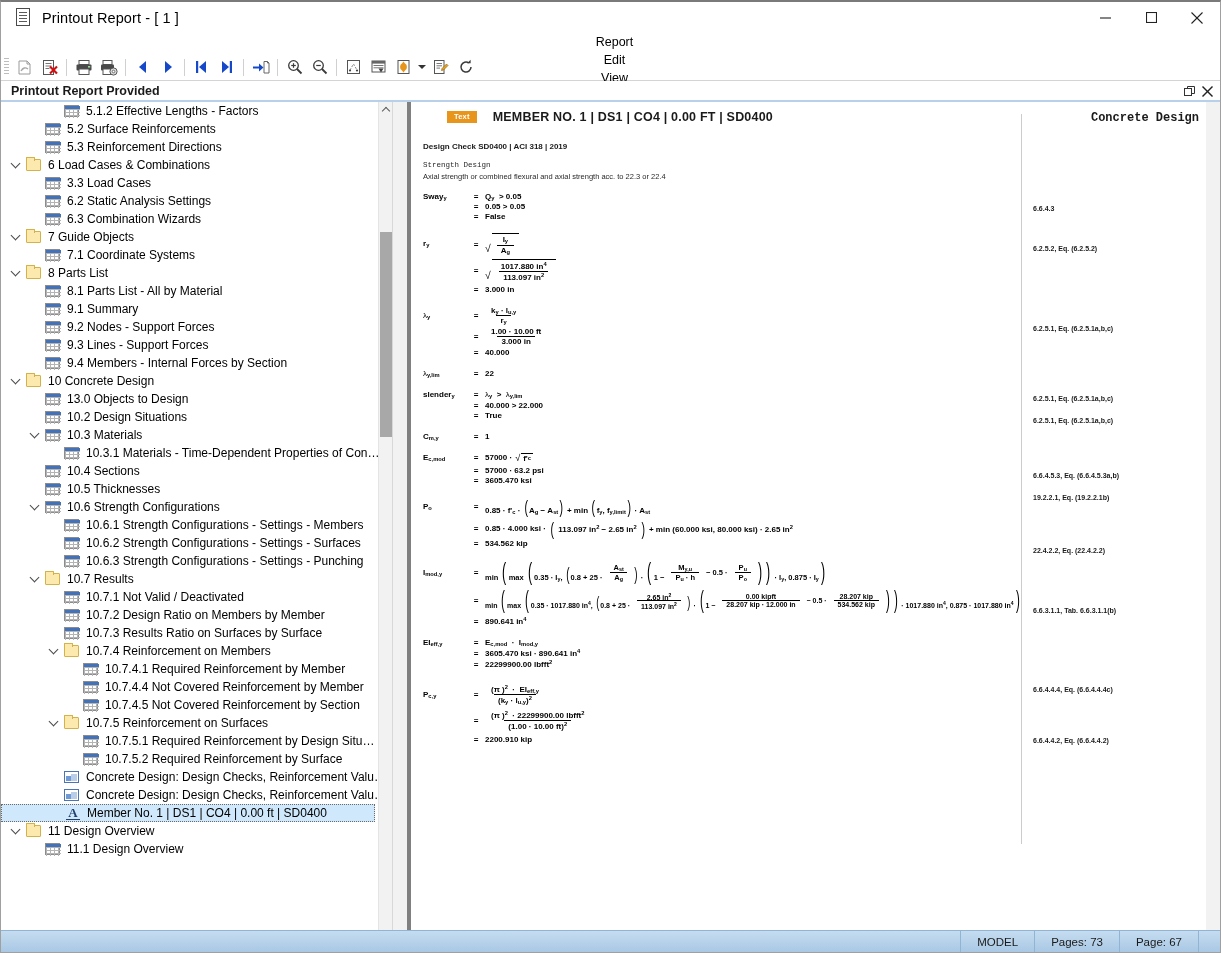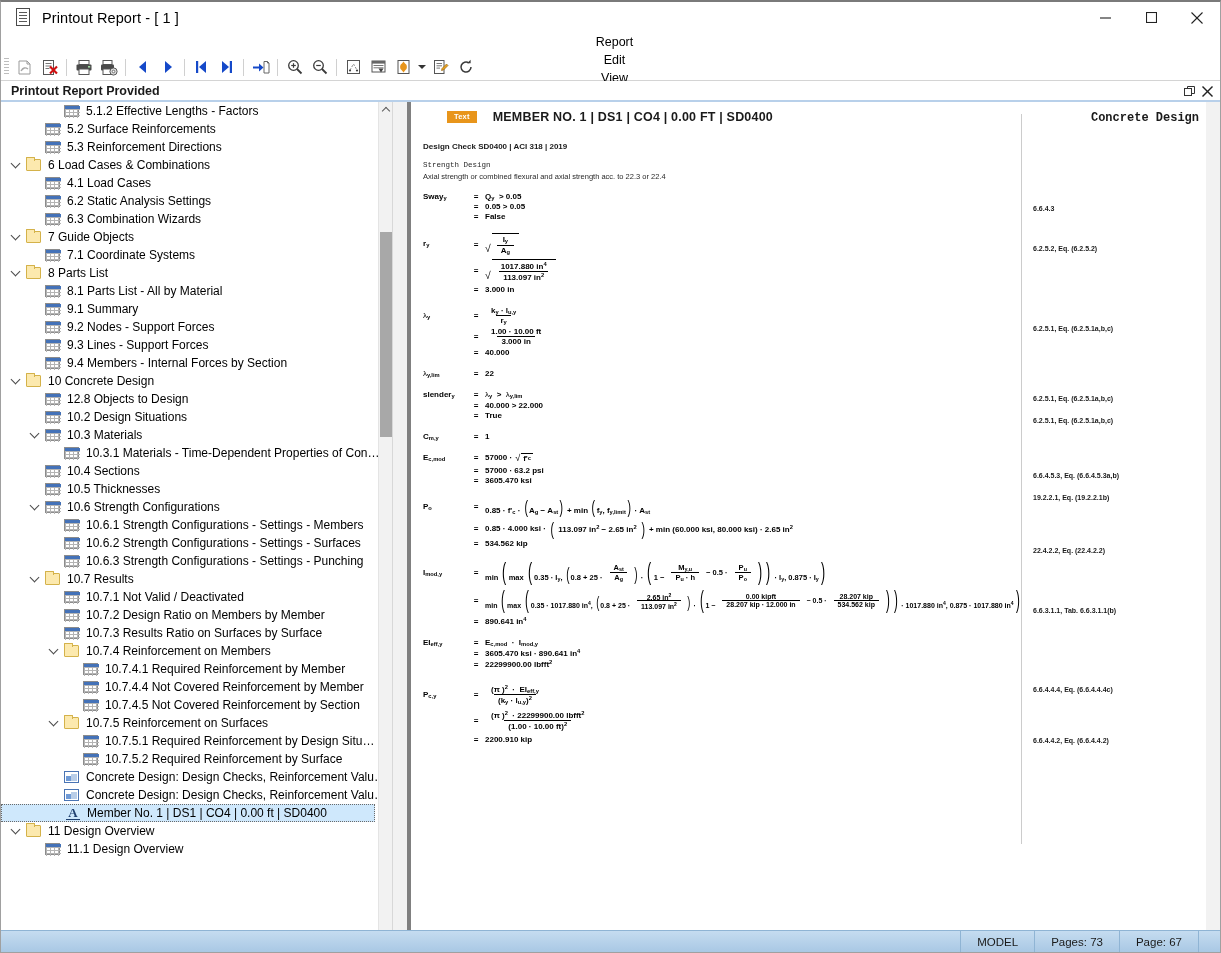--- a/index.html
+++ b/index.html
@@ -761,21 +761,21 @@
               <span class="ico-folder"></span>
             </span>
             <span class="tlabel">6 Load Cases &amp; Combinations</span>
           </div>
           <div class="trow">
             <span style="display:inline-block;width:24px;flex:0 0 auto;"></span>
             <span class="twist"></span>
             <span class="ticon">
               <span class="ico-table"></span>
             </span>
-            <span class="tlabel">4.1 Load Cases</span>
+            <span class="tlabel">3.3 Load Cases</span>
           </div>
           <div class="trow">
             <span style="display:inline-block;width:24px;flex:0 0 auto;"></span>
             <span class="twist"></span>
             <span class="ticon">
               <span class="ico-table"></span>
             </span>
             <span class="tlabel">6.2 Static Analysis Settings</span>
           </div>
           <div class="trow">
@@ -863,21 +863,21 @@
               <span class="ico-folder"></span>
             </span>
             <span class="tlabel">10 Concrete Design</span>
           </div>
           <div class="trow">
             <span style="display:inline-block;width:24px;flex:0 0 auto;"></span>
             <span class="twist"></span>
             <span class="ticon">
               <span class="ico-table"></span>
             </span>
-            <span class="tlabel">12.8 Objects to Design</span>
+            <span class="tlabel">13.0 Objects to Design</span>
           </div>
           <div class="trow">
             <span style="display:inline-block;width:24px;flex:0 0 auto;"></span>
             <span class="twist"></span>
             <span class="ticon">
               <span class="ico-table"></span>
             </span>
             <span class="tlabel">10.2 Design Situations</span>
           </div>
           <div class="trow">

